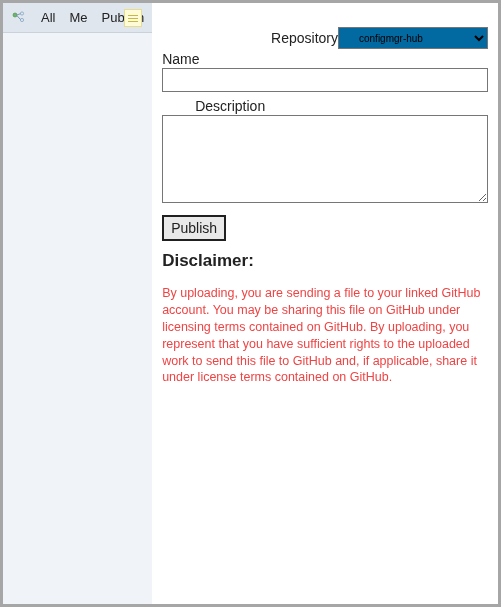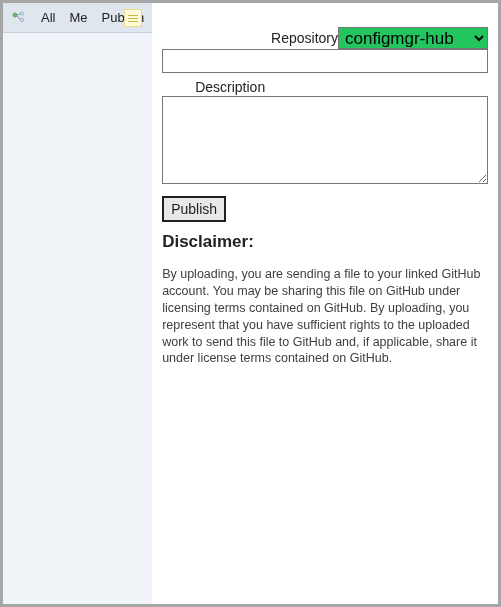--- a/index.html
+++ b/index.html
@@ -76,24 +76,24 @@
     justify-content: flex-end;
     margin-top: 14px;
   }
   .repo-row label {
     font-size: 14px;
     color: #222;
   }
   .repo-row select {
     width: 150px;
     height: 22px;
-    font-size: 17px;
+    font-size: 10px;
     border: 1px solid #767676;
-    background: #22c55e;
-    padding: 0 2px;
+    background: #0369a1;
+    padding: 0 16px;
   }
   .field-label {
     font-size: 14px;
     color: #222;
     margin-top: 2px;
     margin-bottom: 1px;
   }
   .text-input {
     width: 100%;
     height: 24px;
@@ -125,21 +125,21 @@
     cursor: pointer;
   }
   .disclaimer-h {
     font-size: 17px;
     font-weight: bold;
     color: #222;
     margin: 10px 0 14px 0;
   }
   .disclaimer-p {
     font-size: 12.5px;
-    color: #404040;
+    color: #ef4444;
     line-height: 1.35;
     margin: 0;
   }
   .filler {
     flex: 1;
     background: #f0f3f7;
   }
 </style>
 </head>
 <body>
@@ -168,20 +168,21 @@
 
   <div class="content">
 
     <div class="repo-row">
       <label>Repository</label>
       <select>
         <option>configmgr-hub</option>
       </select>
     </div>
 
+    <div class="field-label">Name</div>
     <input type="text" class="text-input" value="" style="">
 
     <div class="field-label desc-label">Description</div>
     <textarea class="text-area" style=""></textarea>
 
     <button class="publish-btn">Publish</button>
 
     <div class="disclaimer-h">Disclaimer:</div>
     <p class="disclaimer-p">By uploading, you are sending a file to your linked GitHub account. You may be sharing this file on GitHub under licensing terms contained on GitHub. By uploading, you represent that you have sufficient rights to the uploaded work to send this file to GitHub and, if applicable, share it under license terms contained on GitHub.</p>
 

